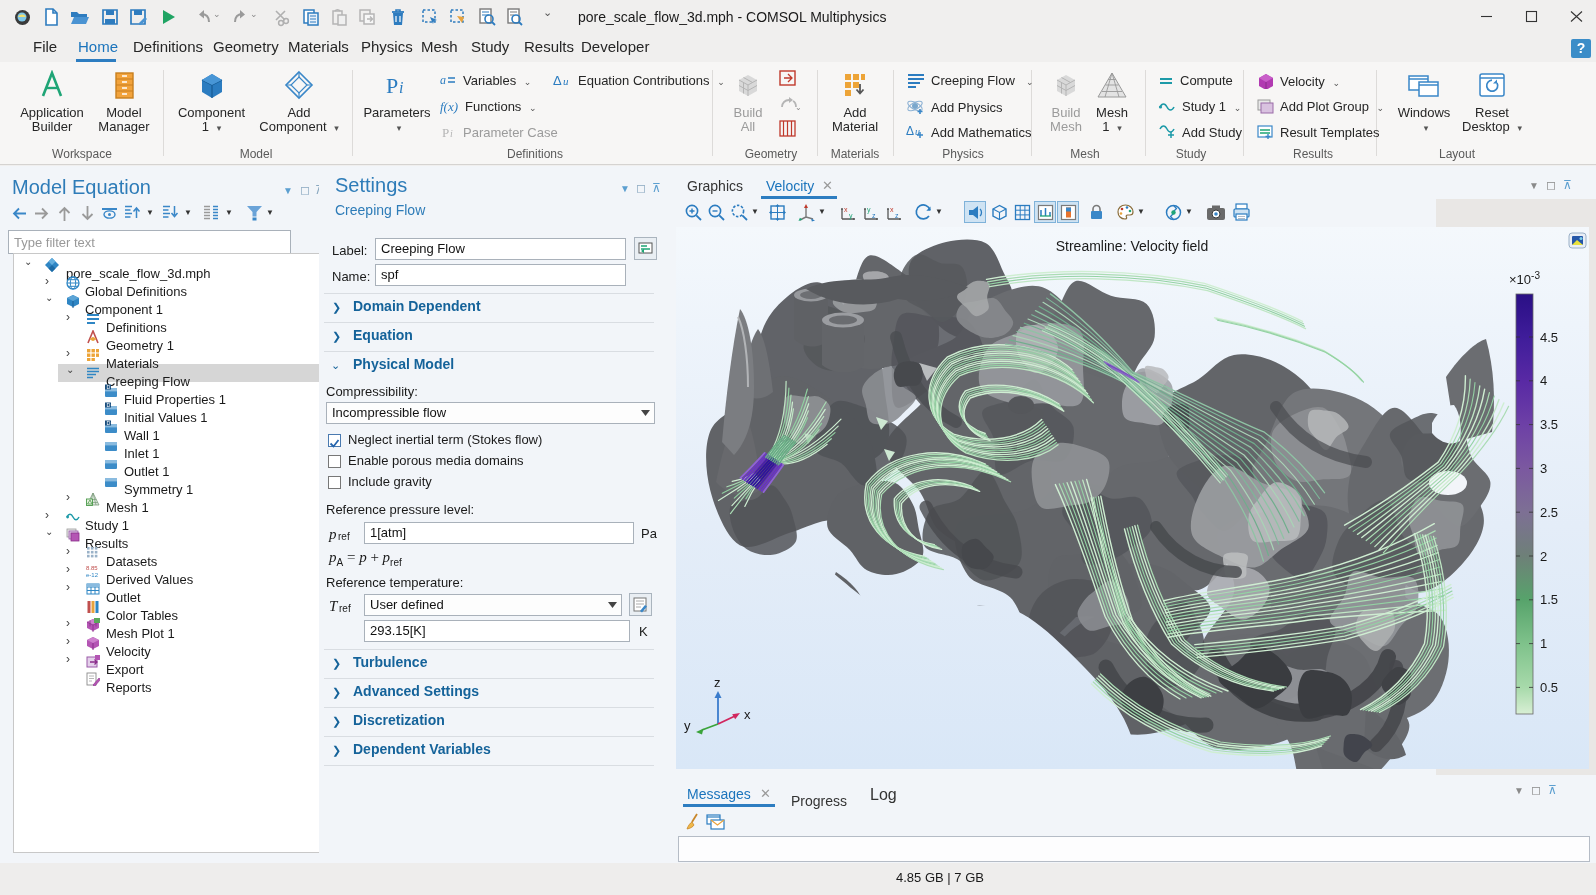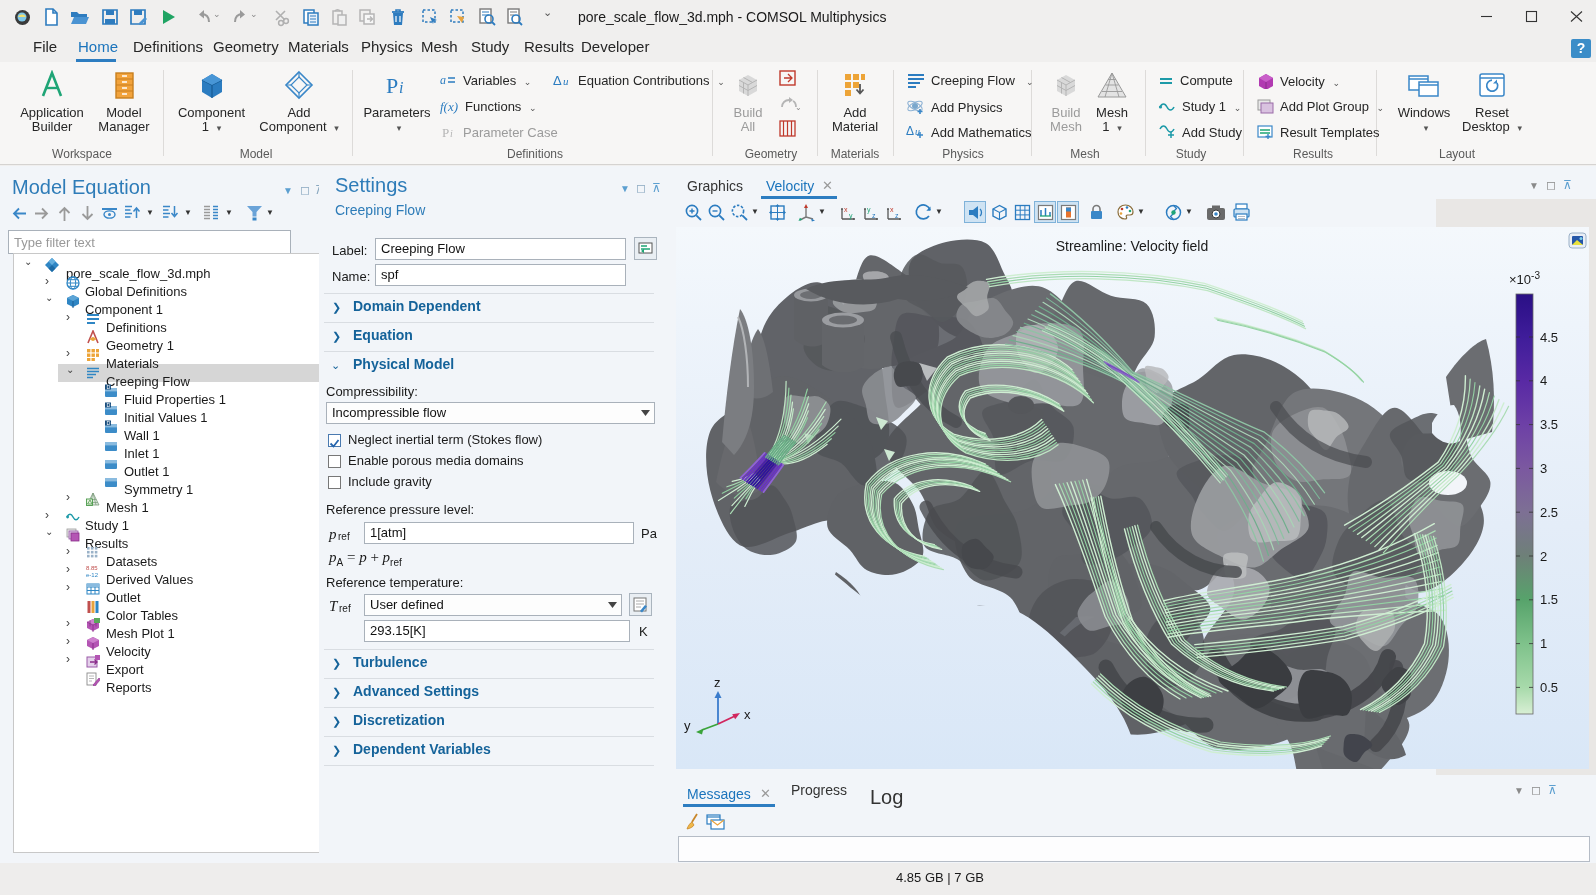--- a/index.html
+++ b/index.html
@@ -1269,22 +1269,22 @@
               <path d="M64 486l-7.8 1.2 3 5z" fill="#d1265e"></path>
 <text x="38" y="460">z</text>
               <text x="8" y="503">y</text>
               <text x="68" y="492">x</text>
             </g>
 </svg></div>
     <div id="msgs">
       <span class="abs" style="left:11px;top:11px;font-size:14px;color:#1b74bc;">Messages</span>
       <span class="abs" style="left:84px;top:11px;font-size:13px;color:#999;">✕</span>
       <div class="abs" style="left:7px;top:29px;width:92px;height:3px;background:#2d7dc1;"></div>
-      <span class="abs" style="left:115px;top:7px;font-size:14px;color:#333;">Progress</span>
-      <span class="abs" style="left:194px;top:11px;font-size:20px;color:#333;">Log</span>
+      <span class="abs" style="left:115px;top:18px;font-size:14px;color:#333;">Progress</span>
+      <span class="abs" style="left:194px;top:11px;font-size:16px;color:#333;">Log</span>
       <span class="pctrl" style="left:838px;top:10px;font-size:10px;">▼</span>
       <span class="pctrl" style="left:855px;top:8px;">◻</span>
       <span class="pctrl" style="left:872px;top:8px;color:#5c9fd0">⊼</span>
       <svg class="abs" style="left:8px;top:38px" width="16" height="18" viewBox="0 0 16 18">
             <path d="M13 1L8 9" stroke="#c8862a" stroke-width="1.7"></path>
             <path d="M8 9c-2 1-4 4-5 7 3-.5 6-2 7-4z" fill="#f0b84a" stroke="#c8862a" stroke-width="0.8"></path>
           </svg>
       <svg class="abs" style="left:30px;top:39px" width="19" height="16" viewBox="0 0 19 16">
             <rect x="1" y="1" width="13" height="9" fill="#fff" stroke="#2b7cc0" stroke-width="1.2"></rect>
             <path d="M1 3h13" stroke="#2b7cc0" stroke-width="1.2"></path>

